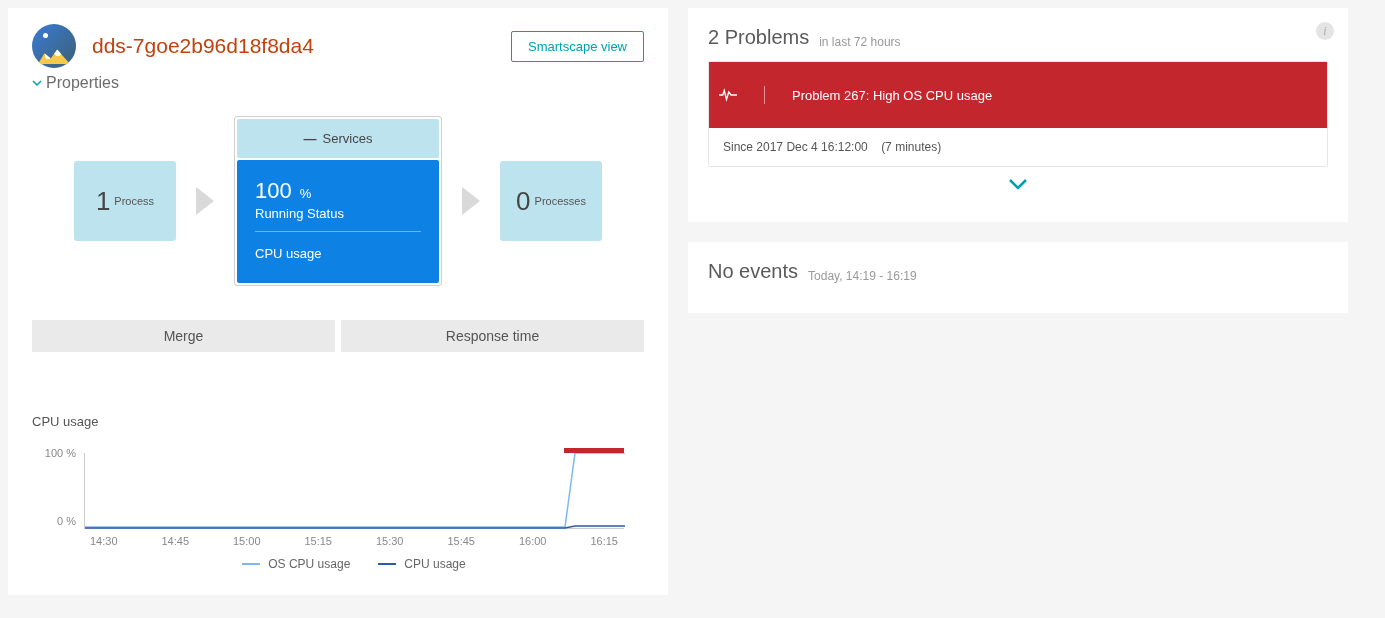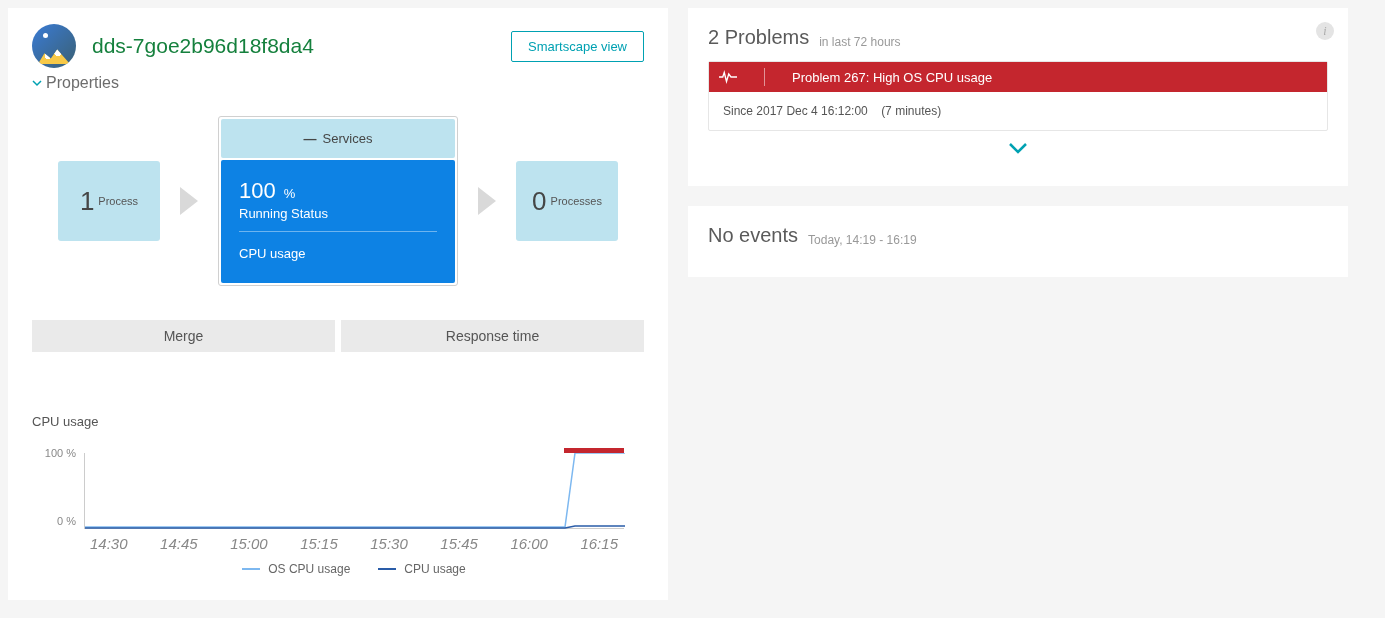--- a/index.html
+++ b/index.html
@@ -55,21 +55,21 @@
                   radial-gradient(circle at 20px 6px,#fff 0 4px,transparent 4px);
       clip-path: polygon(0 100%,20% 40%,40% 70%,60% 20%,80% 60%,100% 100%);
       background-color:#f7c948;
     }
     .app-icon::after{
       content:""; position:absolute; width:5px; height:5px; border-radius:50%;
       background:#fff; top:9px; left:11px;
     }
     .page-title {
       font-size: 21px;
-      color: #15803d;
+      color: #c2410c;
       font-weight: 400;
     }
     .smartscape-btn {
       border: 1px solid #00a1b2;
       color: #00a1b2;
       background: #fff;
       padding: 7px 16px;
       font-size: 13px;
       border-radius: 2px;
       cursor: pointer;
@@ -107,21 +107,21 @@
       display:flex; align-items:center; justify-content:center;
       gap:4px; cursor:pointer;
     }
     .flow-num { font-size: 26px; color:#454646;}
     .flow-label { font-size: 11px; color:#555; }
     .arrow {
       width:0; height:0; border-left:18px solid #d9d9d9;
       border-top:14px solid transparent; border-bottom:14px solid transparent;
     }
     .center-col {
-      display:flex; flex-direction:column; width:240px;
+      display:flex; flex-direction:column; width:208px;
       border:1px solid #d0d0d0; border-radius:3px; padding:2px;
     }
     .services-bar {
       background:#bde3ef; text-align:center; padding:12px 0;
       font-size:13px; color:#454646; border-radius:2px; cursor:pointer;
     }
     .services-bar .dash { font-weight:bold; margin-right:6px;}
     .stats-box {
       background:#0d82e4; color:#fff; padding:14px 18px 14px 18px;
       border-radius:2px; margin-top:2px; cursor:pointer;
@@ -145,39 +145,39 @@
     .chart-wrap { position:relative; padding-left:52px;}
     .ytick { position:absolute; left:0; font-size:11px; color:#888; width:44px; text-align:right;}
     .ytick.top { top:-6px;}
     .ytick.bot { top:62px;}
     .chart-area {
       border-left:1px solid #ccc; border-bottom:1px solid #ccc;
       height:76px; position:relative; width:540px;
     }
     .line-os { position:absolute; left:0; top:0; width:540px; height:76px;}
     .red-bar { position:absolute; right:0; top:-5px; height:5px; width:60px; background:#c4262e;}
-    .xticks { display:flex; justify-content:space-between; width:540px; margin-top:6px; font-size:15px; color:#888; padding:0 6px;font-style:italic;}
+    .xticks { display:flex; justify-content:space-between; width:540px; margin-top:6px; font-size:11px; color:#888; padding:0 6px;}
     .legend { display:flex; gap:28px; justify-content:center; width:540px; margin-top:10px; font-size:12px; color:#666;}
     .lg { display:flex; align-items:center; gap:8px;}
     .lg .sw { width:18px; height:2px; background:#7db8f0;}
     .lg .sw.dk { background:#2a5ca8;}
     
     .sec-hdr { display:flex; align-items:flex-end; gap:10px; margin-bottom:12px;}
     .sec-title { font-size:20px; color:#5a5a5a; font-weight:400;}
     .sec-sub { font-size:12px; color:#999;}
     .info-dot {
       position:absolute; right:14px; top:14px; width:18px; height:18px;
       border-radius:50%; background:#e4e4e4; color:#aaa;
       display:flex; align-items:center; justify-content:center;
       font-size:12px; font-style:italic; font-family:serif; cursor:pointer;
     }
     .problem-card { border:1px solid #e6e6e6; border-radius:2px;}
     .problem-hd {
       background:#c4262e; color:#fff; display:flex; align-items:center;
-      gap:27px; padding:6px 10px; font-size:13px; cursor:pointer;
+      gap:27px; padding:24px 10px; font-size:13px; cursor:pointer;
     }
     .problem-hd .sep { width:1px; height:18px; background:rgba(255,255,255,0.5);}
     .pulse-icon { width:18px; height:14px; }
     .problem-body { padding:10px 14px 12px 14px; font-size:12px; color:#555;}
     .problem-body .line2 { margin-top:2px;}
     .problem-body .dur { margin-left:10px;}
     .expander { text-align:center; padding:10px 0; cursor:pointer;}
     .expander svg { width:20px; height:14px;}
   </style>
 </head>

